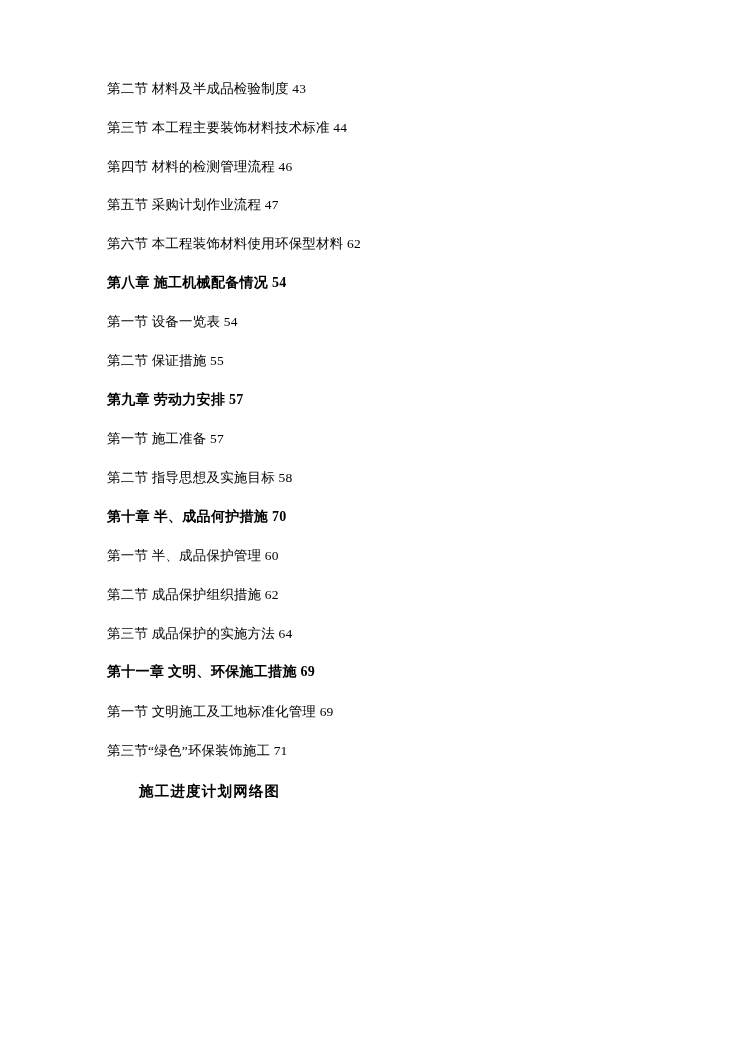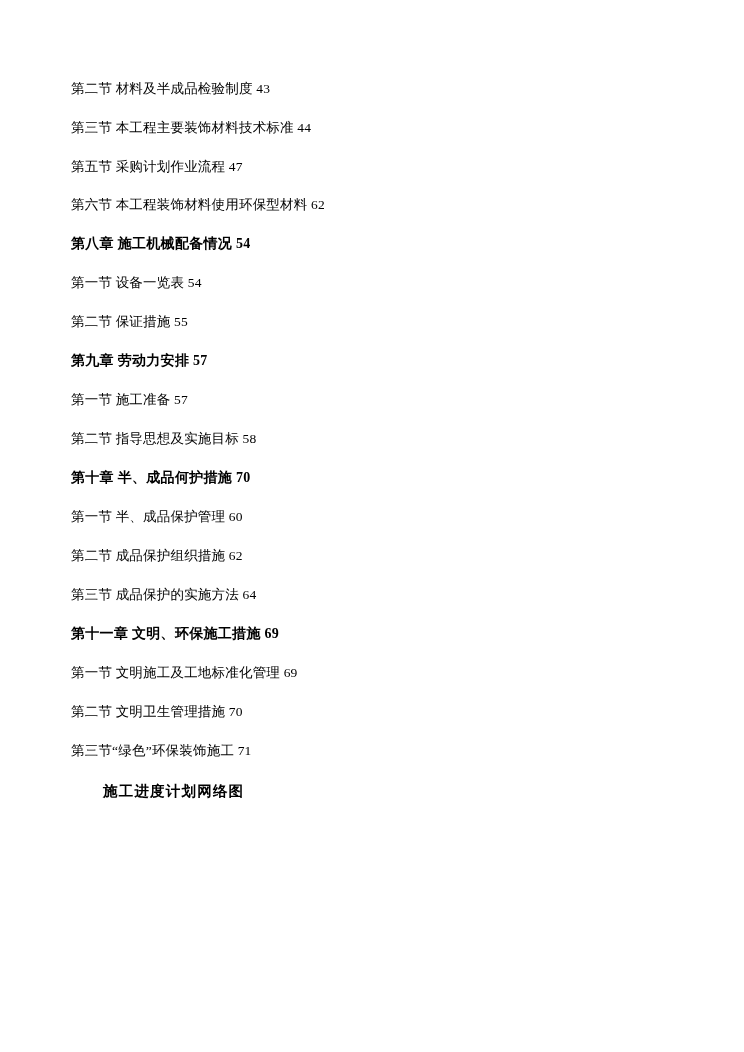--- a/index.html
+++ b/index.html
@@ -13,21 +13,21 @@
     font-family: "Liberation Serif", "DejaVu Serif", serif;
     color: #000000;
     position: relative;
     overflow: hidden;
   }
   .page {
     position: relative;
     width: 731px;
     height: 1052px;
     box-sizing: border-box;
-    padding: 82px 72px 40px 71px;
+    padding: 82px 72px 40px 107px;
   }
   .toc {
     display: block;
   }
   .toc-entry {
     font-size: 13.5px;
     line-height: 1.0;
     margin: 0 0 25.3px 0;
     white-space: nowrap;
     letter-spacing: 0.2px;
@@ -59,39 +59,39 @@
 </style>
 </head>
 <body>
 
 <div class="page">
 
   <div class="toc">
 
     <div class="toc-entry level-2">第二节 材料及半成品检验制度 43</div>
     <div class="toc-entry level-2">第三节 本工程主要装饰材料技术标准 44</div>
+    <div class="toc-entry level-2">第四节 材料的检测管理流程 46</div>
     <div class="toc-entry level-2">第五节 采购计划作业流程 47</div>
     <div class="toc-entry level-2">第六节 本工程装饰材料使用环保型材料 62</div>
 
     <div class="toc-entry level-1">第八章 施工机械配备情况 54</div>
     <div class="toc-entry level-2">第一节 设备一览表 54</div>
     <div class="toc-entry level-2">第二节 保证措施 55</div>
 
     <div class="toc-entry level-1">第九章 劳动力安排 57</div>
     <div class="toc-entry level-2">第一节 施工准备 57</div>
     <div class="toc-entry level-2">第二节 指导思想及实施目标 58</div>
 
     <div class="toc-entry level-1">第十章 半、成品何护措施 70</div>
     <div class="toc-entry level-2">第一节 半、成品保护管理 60</div>
     <div class="toc-entry level-2">第二节 成品保护组织措施 62</div>
     <div class="toc-entry level-2">第三节 成品保护的实施方法 64</div>
 
     <div class="toc-entry level-1">第十一章 文明、环保施工措施 69</div>
     <div class="toc-entry level-2">第一节 文明施工及工地标准化管理 69</div>
-    <div class="toc-entry level-2">第二节 文明卫生管理措施 70</div>
     <div class="toc-entry level-2">第三节“绿色”环保装饰施工 71</div>
 
   </div>
 
   <div class="appendix">
     <div class="appendix-item">施工进度计划网络图</div>
   </div>
 
 </div>
 

